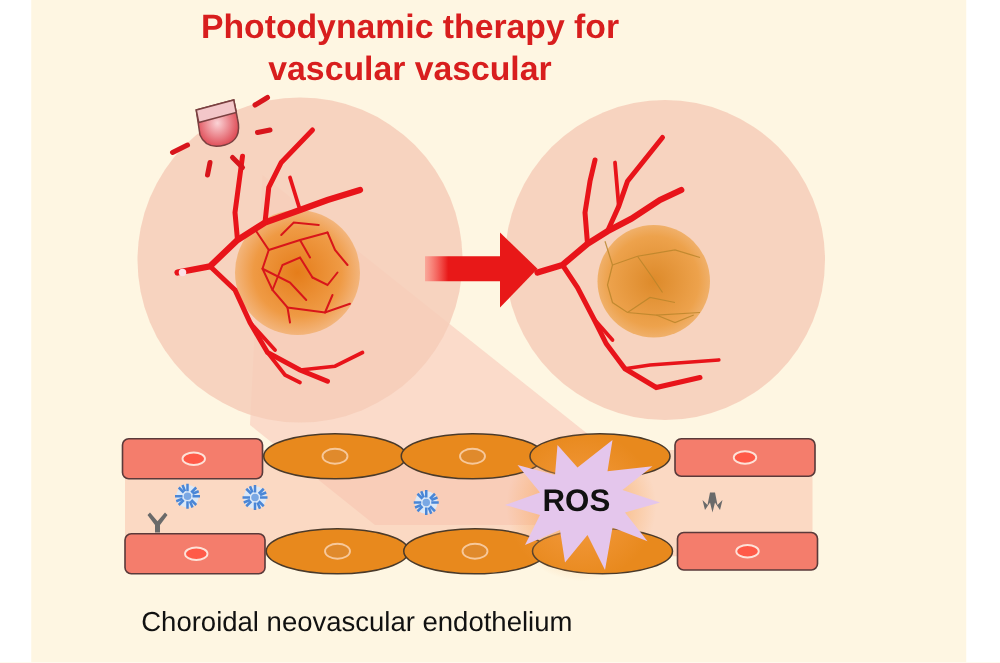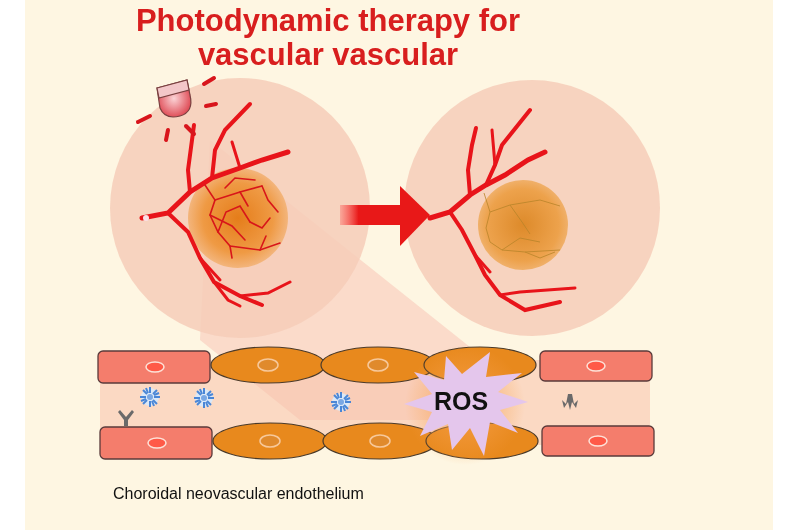--- a/index.html
+++ b/index.html
@@ -1,20 +1,20 @@
 <!DOCTYPE html>
 <html><head>
   <meta charset="utf-8">
   <style>
     html, body { margin: 0; padding: 0; }
     body { width: 800px; height: 530px; background: #ffffff; position: relative; overflow: hidden; font-family: "Liberation Sans", sans-serif; }
     .canvas { position: absolute; left: 25px; top: 0; width: 748px; height: 530px; background: #fef6e2; }
-    .title { position: absolute; left: 0; width: 656px; top: 4px; text-align: center; color: #d81e1e; font-weight: bold; font-size: 31px; line-height: 34px; font-family: "Liberation Sans", sans-serif; }
+    .title { position: absolute; left: 0; width: 656px; top: 4px; text-align: center; color: #d81e1e; font-weight: bold; font-size: 27px; line-height: 34px; font-family: "Liberation Sans", sans-serif; }
     svg.art { position: absolute; left: 0; top: 0; }
-    .caption { position: absolute; left: 113px; top: 485px; font-size: 16px; color: #111; font-family: "Liberation Sans", sans-serif; }
+    .caption { position: absolute; left: 113px; top: 485px; font-size: 22px; color: #111; font-family: "Liberation Sans", sans-serif; }
     .ros-label { position: absolute; left: 434px; top: 387px; font-size: 25px; font-weight: bold; color: #111; font-family: "Liberation Sans", sans-serif; text-align: center; }
   </style>
 </head>
 <body>
 
 <div class="canvas"></div>
 
 <div class="title">
   <div>Photodynamic therapy for</div>
   <div>vascular vascular</div>

